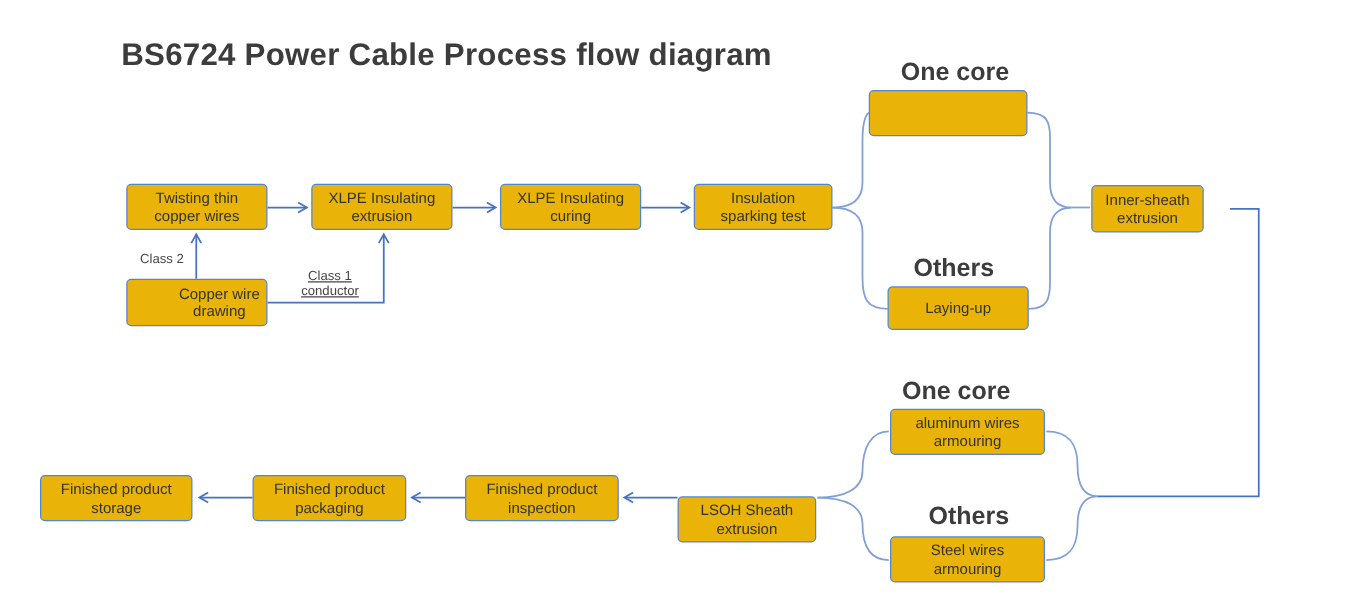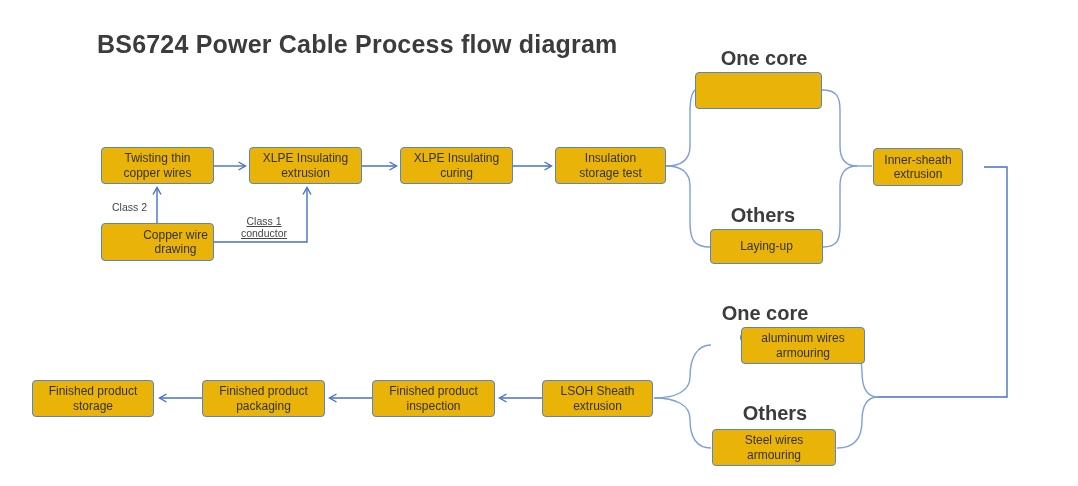--- a/index.html
+++ b/index.html
@@ -88,43 +88,43 @@
     </g>
   </svg>
 
   <div class="node" style="left:101px;top:147px;width:113px;height:37px;">Twisting thin
 copper wires</div>
   <div class="node" style="left:249px;top:147px;width:113px;height:37px;">XLPE Insulating
 extrusion</div>
   <div class="node" style="left:400px;top:147px;width:113px;height:37px;">XLPE Insulating
 curing</div>
   <div class="node" style="left:555px;top:147px;width:111px;height:37px;">Insulation
-storage test</div>
+sparking test</div>
   <div class="node" style="left:101px;top:223px;width:113px;height:38px;padding-left:40px;">Copper wire
 drawing</div>
 
   <div class="edge-label" style="left:112px;top:201px;">Class 2</div>
   <div class="edge-label" style="left:234px;top:215px;width:60px;text-align:center;text-decoration:underline;">Class 1
 conductor</div>
 
   <div class="branch-header" style="left:694px;top:47px;width:140px;">One core cable</div>
   <div class="node" style="left:695px;top:72px;width:127px;height:37px;"></div>
   <div class="branch-header" style="left:693px;top:204px;width:140px;">Others</div>
   <div class="node" style="left:710px;top:229px;width:113px;height:35px;">Laying-up</div>
   <div class="node" style="left:873px;top:148px;width:90px;height:38px;">Inner-sheath
 extrusion</div>
 
   <div class="branch-header" style="left:695px;top:302px;width:140px;">One core cable</div>
-  <div class="node" style="left:712px;top:327px;width:124px;height:37px;margin-left:29px;">aluminum wires
+  <div class="node" style="left:712px;top:327px;width:124px;height:37px;">aluminum wires
 armouring</div>
   <div class="branch-header" style="left:705px;top:402px;width:140px;">Others</div>
   <div class="node" style="left:712px;top:429px;width:124px;height:37px;">Steel wires
 armouring</div>
 
-  <div class="node" style="left:542px;top:380px;width:111px;height:37px;">LSOH Sheath
+  <div class="node" style="left:542px;top:397px;width:111px;height:37px;">LSOH Sheath
 extrusion</div>
   <div class="node" style="left:372px;top:380px;width:123px;height:37px;">Finished product
 inspection</div>
   <div class="node" style="left:202px;top:380px;width:123px;height:37px;">Finished product
 packaging</div>
   <div class="node" style="left:32px;top:380px;width:122px;height:37px;">Finished product
 storage</div>
 
 </div>
 

